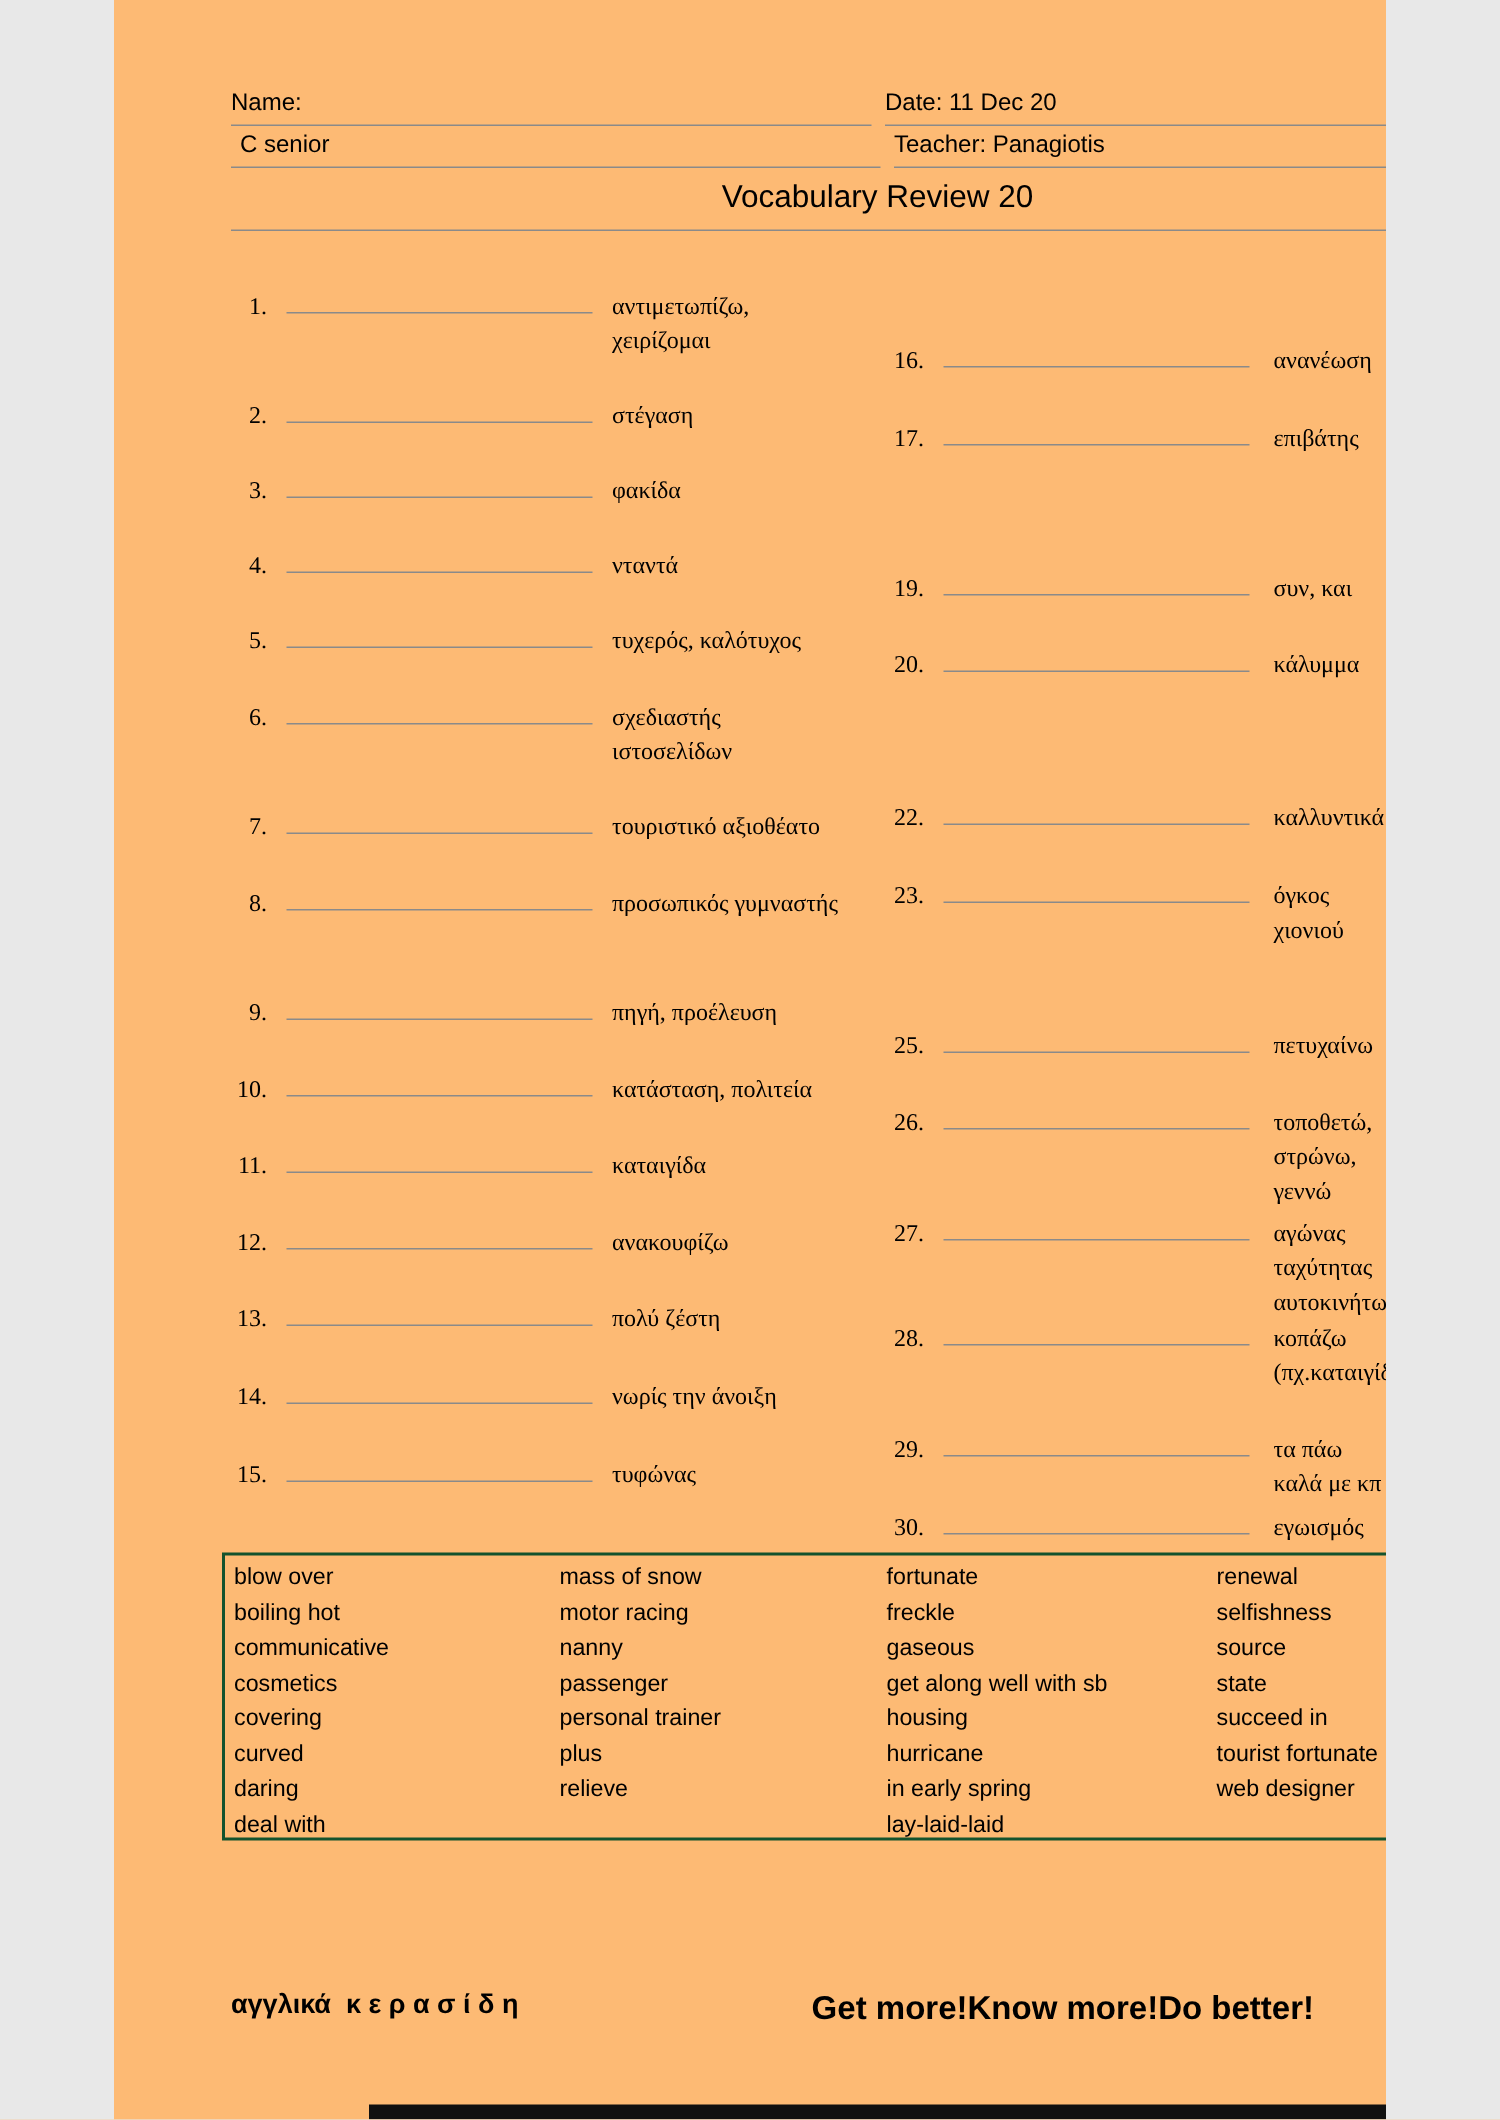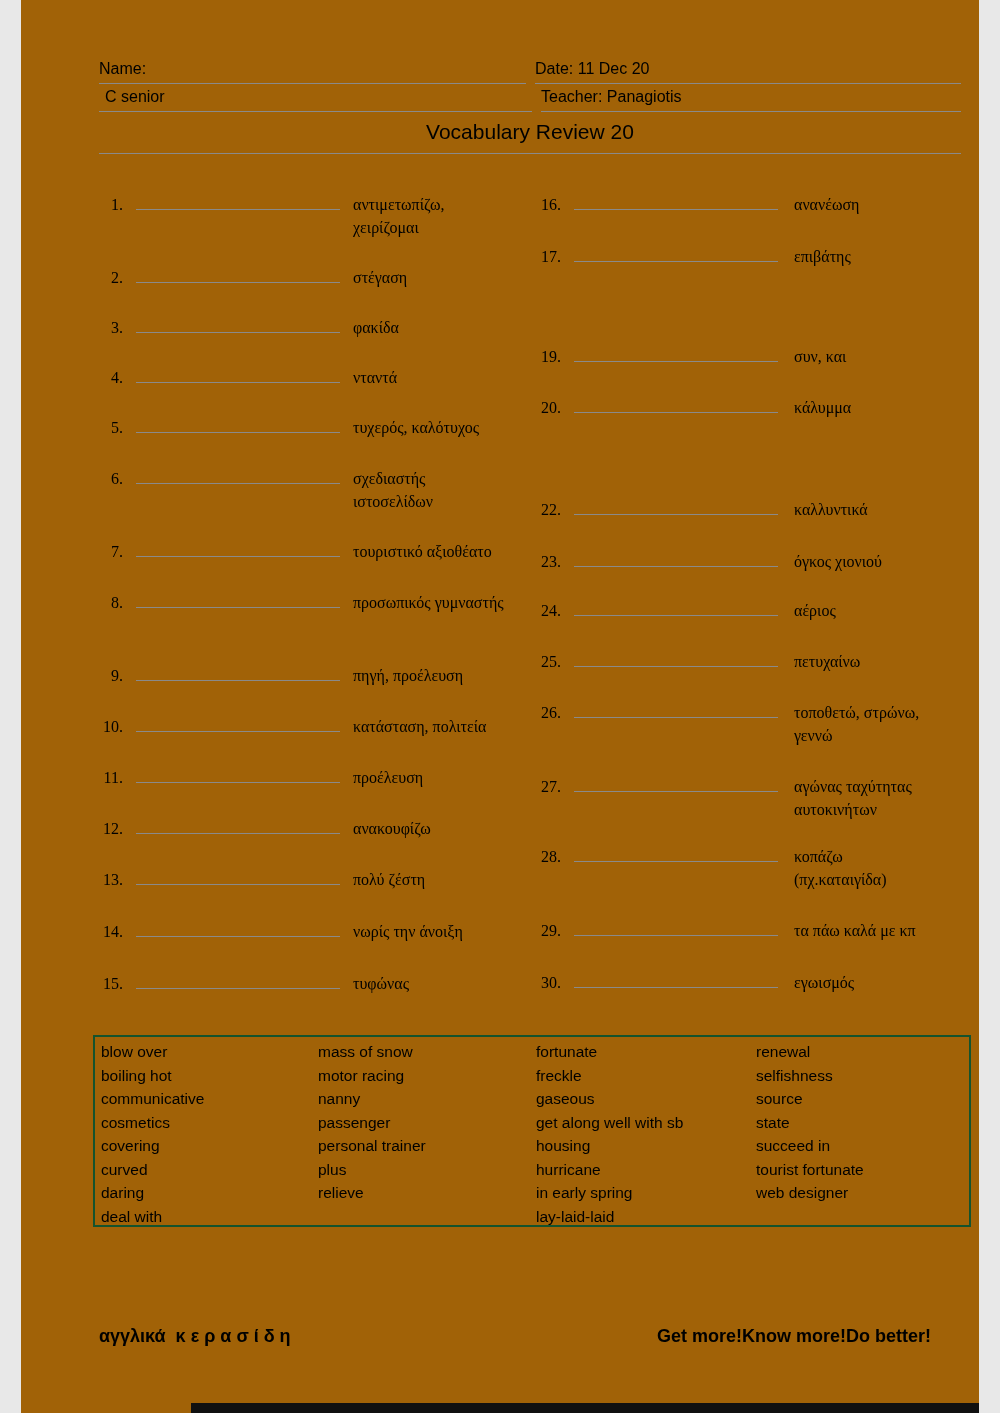--- a/index.html
+++ b/index.html
@@ -1,18 +1,18 @@
 <!DOCTYPE html>
 <html><head>
 <meta charset="utf-8">
 <style>
   html,body { margin:0; padding:0; background:#e8e8e8; }
   .page {
-    position:relative; width:958px; height:1413px; margin:0 auto;
-    background:#a16207; color:#000;
+    position:relative; width:848px; height:1413px; margin:0 auto;
+    background:#fdba74; color:#000;
     font-family:"Liberation Sans", sans-serif;
     overflow:hidden;
   }
 
   
   .header { position:absolute; left:78px; top:56px; width:862px; }
   .hrow { display:flex; gap:9px; }
   .hcell { border-bottom:1px solid #8a8a8a; padding:4px 0 5px 0; font-size:16px; }
   .hcell.c1 { width:427px; }
   .hcell.c2 { flex:1; }
@@ -20,21 +20,21 @@
   .title-row { border-bottom:1px solid #8a8a8a; padding:8px 0 9px 0; font-size:21px;text-align:center; }
 
   
   .item {
     position:absolute; display:flex; align-items:baseline;
     font-family:"Liberation Serif", serif; font-size:16px; line-height:1.45;
   }
   .item.left  { left:78px; }
   .item.right { left:512px; }
   .num { display:inline-block; flex:none; width:24px; text-align:right; }
-  .item.right .num { width:28px; }
+  .item.right .num { width:28px;margin-top:36px; }
   .blank {
     display:inline-block; flex:none; width:204px; height:15px;
     border-bottom:1px solid #8a8a8a; margin-left:13px;
   }
   .greek { margin-left:13px; white-space:pre-line; }
   .item.right .greek { margin-left:16px; }
 
   
   .word-bank {
     position:absolute; left:72px; top:1035px; width:878px; height:192px;
@@ -48,21 +48,21 @@
   .wb-col.c4 { flex:1; }
   .wb-item { white-space:nowrap; }
 
   
   .footer-left {
     position:absolute; left:78px; top:1326px;
     font-weight:bold; font-size:18px; white-space:pre;
   }
   .footer-right {
     position:absolute; right:48px; top:1326px;
-    font-weight:bold; font-size:18px;
+    font-weight:bold; font-size:22px;
   }
 
   .bottom-bar {
     position:absolute; left:170px; top:1403px; width:830px; height:10px;
     background:#101010;
   }
 </style>
 </head>
 <body>
 
@@ -138,21 +138,21 @@
     <span class="greek">πηγή, προέλευση</span>
   </div>
   <div class="item left" style="top:715px">
     <span class="num">10.</span>
     <span class="blank"></span>
     <span class="greek">κατάσταση, πολιτεία</span>
   </div>
   <div class="item left" style="top:766px">
     <span class="num">11.</span>
     <span class="blank"></span>
-    <span class="greek">προέλευση</span>
+    <span class="greek">καταιγίδα</span>
   </div>
   <div class="item left" style="top:817px">
     <span class="num">12.</span>
     <span class="blank"></span>
     <span class="greek">ανακουφίζω</span>
   </div>
   <div class="item left" style="top:868px">
     <span class="num">13.</span>
     <span class="blank"></span>
     <span class="greek">πολύ ζέστη</span>
@@ -190,25 +190,20 @@
   </div>
   <div class="item right" style="top:498px">
     <span class="num">22.</span>
     <span class="blank"></span>
     <span class="greek">καλλυντικά</span>
   </div>
   <div class="item right" style="top:550px">
     <span class="num">23.</span>
     <span class="blank"></span>
     <span class="greek">όγκος χιονιού</span>
-  </div>
-  <div class="item right" style="top:599px">
-    <span class="num">24.</span>
-    <span class="blank"></span>
-    <span class="greek">αέριος</span>
   </div>
   <div class="item right" style="top:650px">
     <span class="num">25.</span>
     <span class="blank"></span>
     <span class="greek">πετυχαίνω</span>
   </div>
   <div class="item right" style="top:701px">
     <span class="num">26.</span>
     <span class="blank"></span>
     <span class="greek">τοποθετώ, στρώνω,

